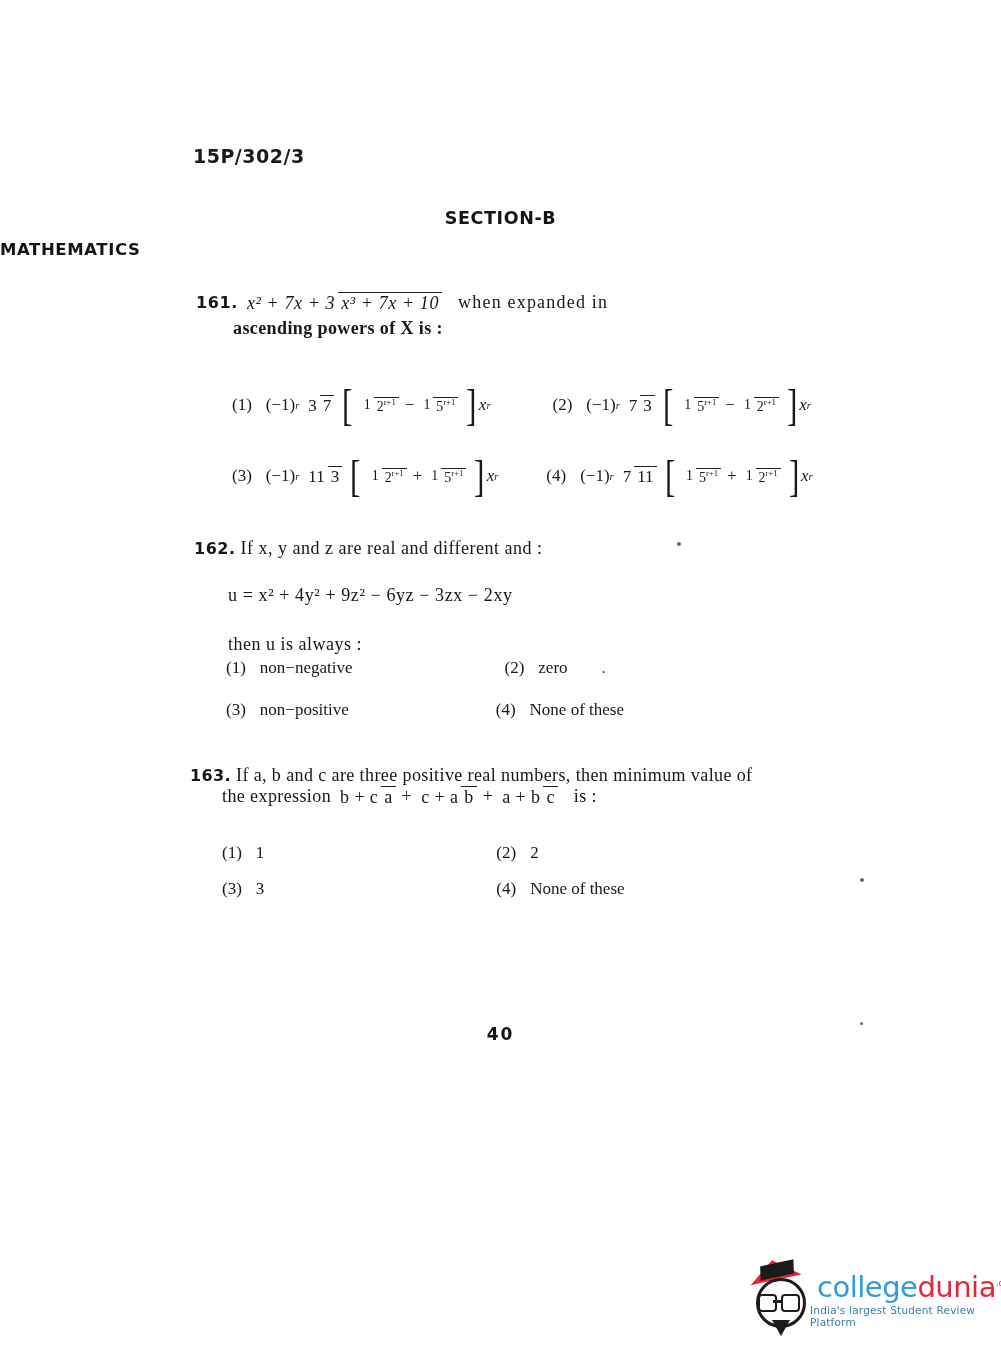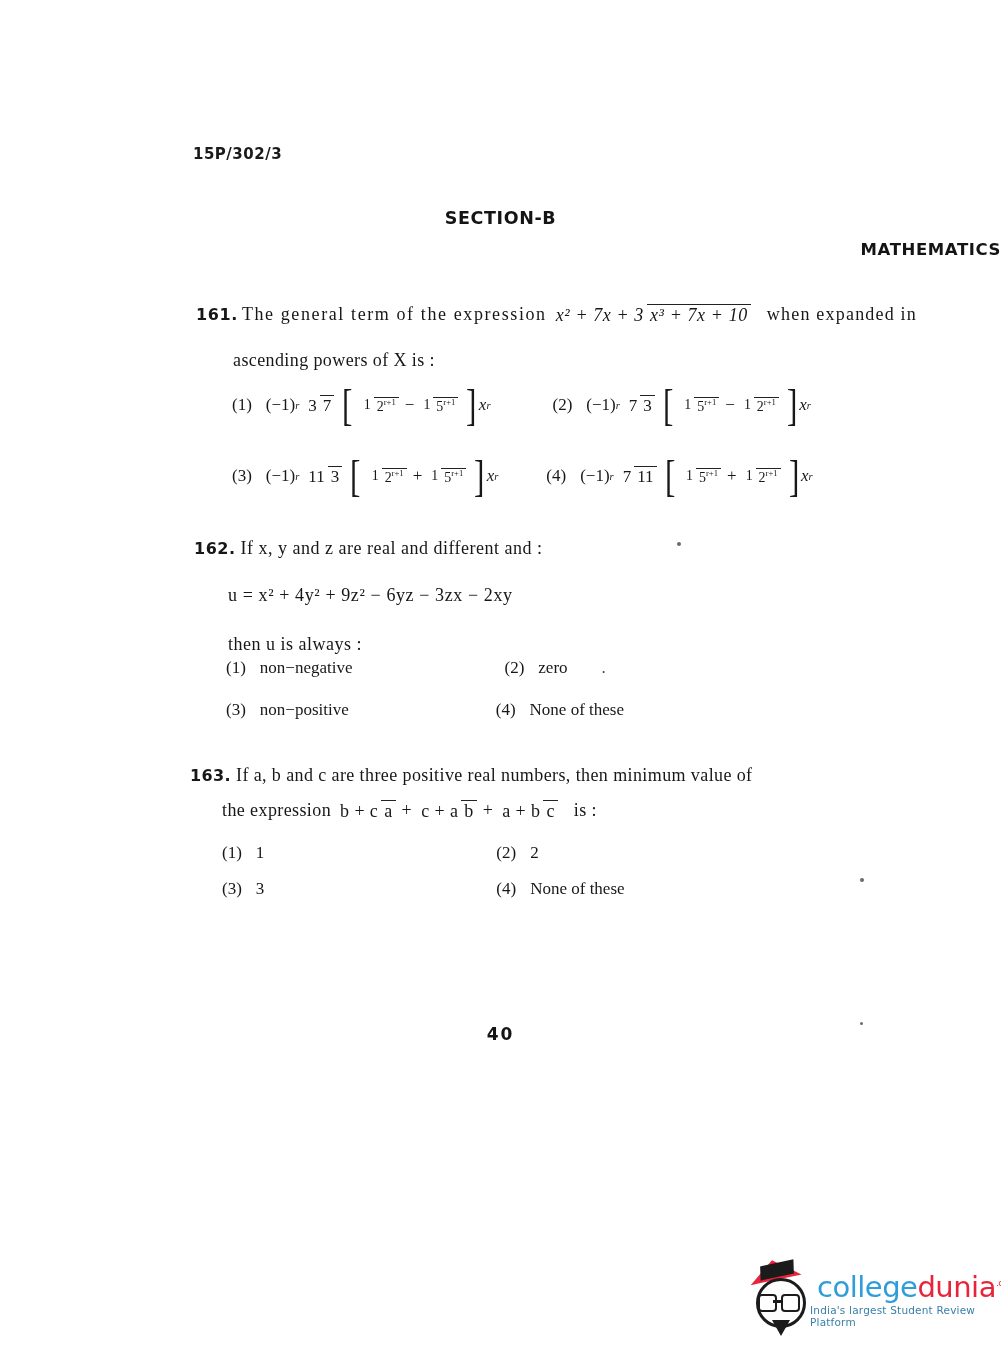--- a/index.html
+++ b/index.html
@@ -16,21 +16,21 @@
     color: #18181b;
     overflow: hidden;
   }
 
   .paper-code {
     position: absolute;
     left: 193px;
     top: 145px;
     font-family: "DejaVu Sans", sans-serif;
     font-weight: bold;
-    font-size: 15px;
+    font-size: 19px;
     letter-spacing: 0.5px;
     color: #1a1a1a;
   }
 
   .section-head {
     position: absolute;
     left: 0;
     right: 0;
     top: 208px;
     text-align: center;
@@ -38,54 +38,55 @@
     font-weight: bold;
     font-size: 17.5px;
     letter-spacing: 0.6px;
     color: #141414;
   }
   .section-sub {
     position: absolute;
     left: 0;
     right: 0;
     top: 240px;
-    text-align: right;
+    text-align: left;
     font-family: "DejaVu Sans", sans-serif;
     font-weight: bold;
     font-size: 16.5px;
     letter-spacing: 0.6px;
     color: #141414;
   }
 
   .q {
     position: absolute;
     font-family: "Liberation Serif", serif;
     font-size: 18px;
     color: #171717;
   }
   .qnum {
     font-family: "DejaVu Sans", sans-serif;
     font-weight: bold;
     font-size: 16px;
   }
 
   
-  #q161 { left: 196px; top: 304px; width: 640px; }
+  #q161 { left: 196px; top: 292px; width: 640px; }
   #q161 .line1 {
     display: flex;
     align-items: center;
     white-space: nowrap;
     letter-spacing: 0.6px;
   }
   #q161 .text-a { margin-left: 4px; letter-spacing: 1.6px; }
   #q161 .text-b { margin-left: 10px; letter-spacing: 1.2px; }
   #q161 .line2 {
-    margin-top: 24px;
+    margin-top: 4px;
     margin-left: 37px;
     letter-spacing: 0.4px;
+    font-weight: bold;
   }
 
   .frac {
     display: inline-flex;
     flex-direction: row;
     align-items: center;
     vertical-align: middle;
     margin: 0 6px;
     line-height: 1.15;
   }
@@ -142,21 +143,20 @@
   #o162a { left: 226px; top: 658px; }
   #o162a .c2 { margin-left: 152px; }
   #o162b { left: 226px; top: 700px; }
   #o162b .c2 { margin-left: 147px; }
   .opt .dotmark { margin-left: 34px; color:#444; }
 
   
   #q163 { left: 190px; top: 765px; width: 680px; }
   #q163 .l1 { letter-spacing: 0.4px; }
   #q163 .l2 {
-    margin-top: 14px;
     margin-left: 32px;
     display: flex;
     align-items: center;
     letter-spacing: 0.4px;
   }
   #o163a { left: 222px; top: 843px; }
   #o163a .c2 { margin-left: 232px; }
   #o163b { left: 222px; top: 879px; }
   #o163b .c2 { margin-left: 232px; }
 
@@ -267,21 +267,20 @@
 <div class="page">
 
   <div class="paper-code">15P/302/3</div>
 
   <div class="section-head">SECTION-B</div>
   <div class="section-sub">MATHEMATICS</div>
 
   <div class="q" id="q161">
     <div class="line1">
       <span class="qnum">161.</span>
-      <span class="text-a">The general term of the expression</span>
       <span class="frac">
         <span class="num ital">x² + 7x + 3</span>
         <span class="den ital">x³ + 7x + 10</span>
       </span>
       <span class="text-b">when expanded in</span>
     </div>
     <div class="line2">ascending powers of X is :</div>
   </div>
 
   <div class="opts-row" id="o161a">

